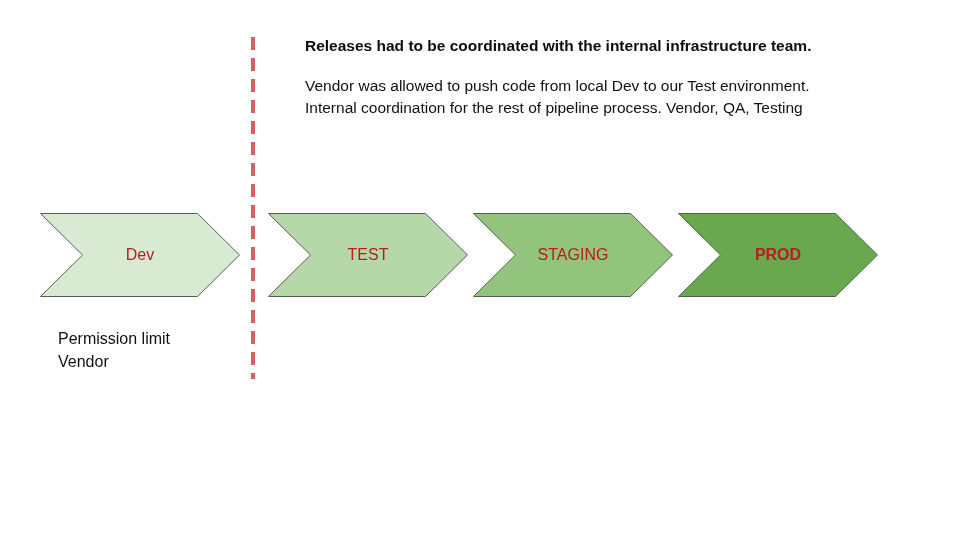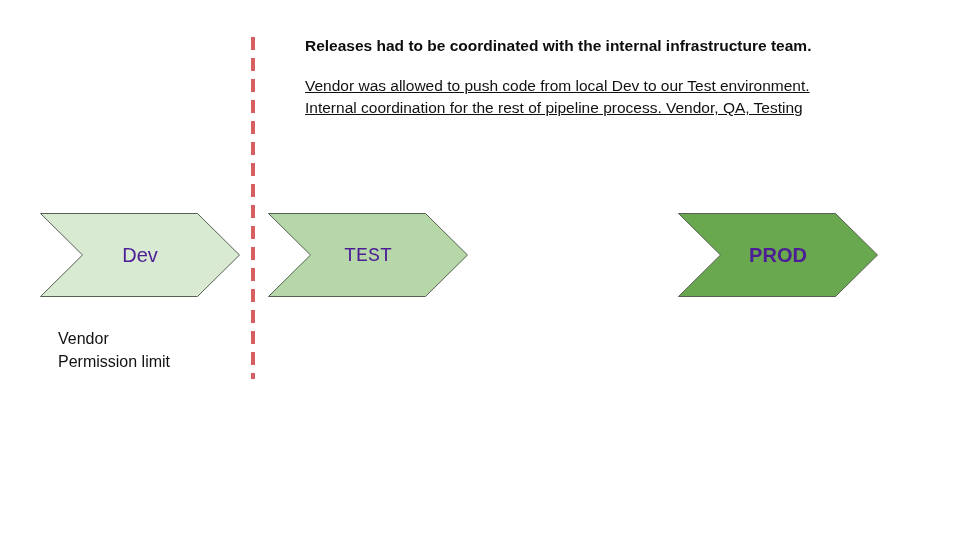--- a/index.html
+++ b/index.html
@@ -29,21 +29,20 @@
     position: absolute;
     left: 305px;
     top: 75px;
     width: 640px;
     font-size: 15.5px;
     color: #111111;
   }
   .description .desc-line {
     line-height: 22px;
     white-space: nowrap;
-    text-decoration: underline;
   }
   .boundary-line {
     position: absolute;
     left: 251px;
     top: 37px;
     width: 4px;
     height: 433px;
     background: repeating-linear-gradient(
       to bottom,
       #d5605f 0px,
@@ -68,25 +67,25 @@
   }
   .stage .stage-label {
     position: absolute;
     left: 0;
     top: 0;
     width: 100%;
     height: 100%;
     display: flex;
     align-items: center;
     justify-content: center;
-    font-size: 20px;
-    color: #4c1d95;
+    font-size: 16px;
+    color: #b91c1c;
   }
   .stage-dev     { left: 40px;  }
-  .stage-test    { left: 268px; font-family: Liberation Mono, monospace; }
+  .stage-test    { left: 268px; }
   .stage-staging { left: 473px; }
   .stage-prod    { left: 678px; font-weight: bold; }
   .annotation {
     position: absolute;
     left: 58px;
     top: 327px;
     font-size: 16px;
     color: #111111;
   }
   .annotation .annotation-line {
@@ -115,26 +114,32 @@
     <span class="stage-label">Dev</span>
   </div>
 
   <div class="stage stage-test">
     <svg viewBox="0 0 200 84" preserveAspectRatio="none">
       <polygon points="0.5,0.5 157.5,0.5 199.5,42 157.5,83.5 0.5,83.5 42.5,42" stroke="#556052" stroke-width="1" fill="#b6d7a8"></polygon>
     </svg>
     <span class="stage-label">TEST</span>
   </div>
 
+  <div class="stage stage-staging">
+    <svg viewBox="0 0 200 84" preserveAspectRatio="none">
+      <polygon points="0.5,0.5 157.5,0.5 199.5,42 157.5,83.5 0.5,83.5 42.5,42" stroke="#556052" stroke-width="1" fill="#93c47d"></polygon>
+    </svg>
+    <span class="stage-label">STAGING</span>
+  </div>
 
   <div class="stage stage-prod">
     <svg viewBox="0 0 200 84" preserveAspectRatio="none">
       <polygon points="0.5,0.5 157.5,0.5 199.5,42 157.5,83.5 0.5,83.5 42.5,42" stroke="#556052" stroke-width="1" fill="#6aa84f"></polygon>
     </svg>
     <span class="stage-label">PROD</span>
   </div>
 
   <div class="annotation">
+    <div class="annotation-line">Permission limit</div>
     <div class="annotation-line">Vendor</div>
-    <div class="annotation-line">Permission limit</div>
   </div>
 
 </div>
 
 </body></html>

